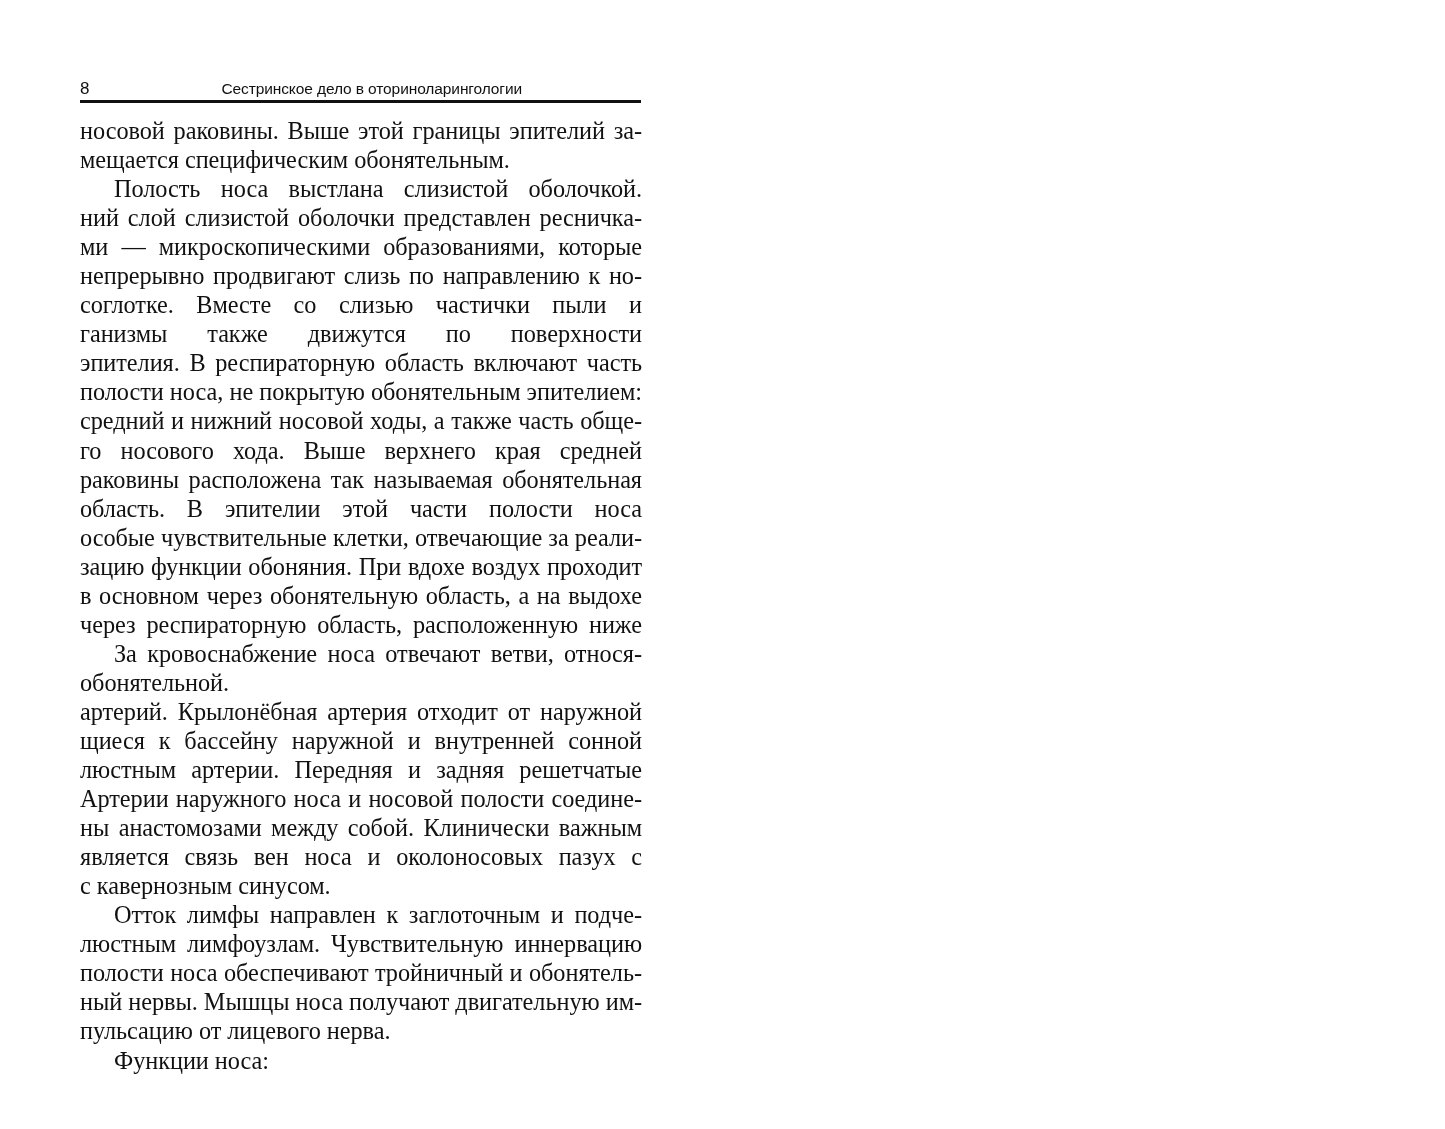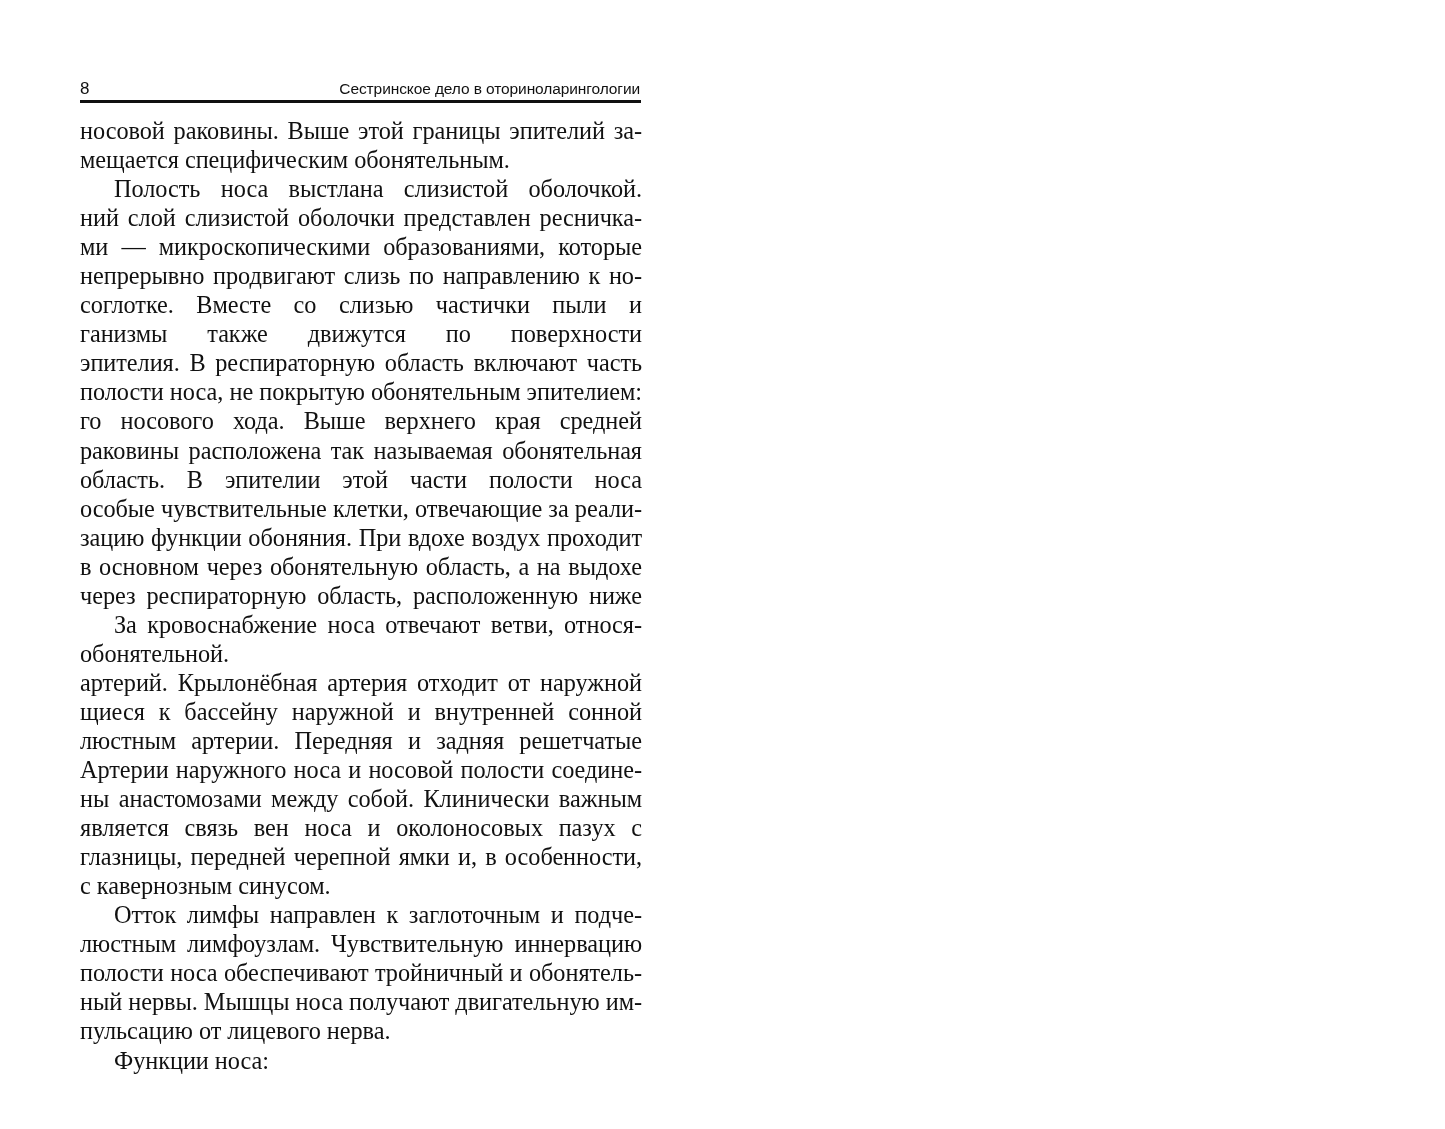--- a/index.html
+++ b/index.html
@@ -54,21 +54,21 @@
   .left .running-head  { left: 80px;  width: 560px; }
 
   .rh-folio {
     font-size: 17px;
     font-family: "Liberation Sans", "DejaVu Sans", sans-serif;
     color: #101010;
   }
 
   .rh-title {
     flex: 1 1 auto;
-    text-align: right;
+    text-align: center;
     letter-spacing: -0.1px;
   }
 
   .left .rh-folio  { margin-right: 14px; }
 
   
   .head-rule {
     position: absolute;
     top: 100px;
     height: 3px;
@@ -131,36 +131,36 @@
           <span class="ln j">носовой раковины. Выше этой границы эпителий за-</span>
           <span class="ln last">мещается специфическим обонятельным.</span>
           <span class="ln j indent">Полость носа выстлана слизистой оболочкой. Верх-</span>
           <span class="ln j">ний слой слизистой оболочки представлен ресничка-</span>
           <span class="ln j">ми — микроскопическими образованиями, которые</span>
           <span class="ln j">непрерывно продвигают слизь по направлению к но-</span>
           <span class="ln j">соглотке. Вместе со слизью частички пыли и микроор-</span>
           <span class="ln j">ганизмы также движутся по поверхности реснитчатого</span>
           <span class="ln j">эпителия. В респираторную область включают часть</span>
           <span class="ln j">полости носа, не покрытую обонятельным эпителием:</span>
+          <span class="ln j">средний и нижний носовой ходы, а также часть обще-</span>
           <span class="ln j">го носового хода. Выше верхнего края средней носовой</span>
           <span class="ln j">раковины расположена так называемая обонятельная</span>
           <span class="ln j">область. В эпителии этой части полости носа имеются</span>
           <span class="ln j">особые чувствительные клетки, отвечающие за реали-</span>
           <span class="ln j">зацию функции обоняния. При вдохе воздух проходит</span>
           <span class="ln j">в основном через обонятельную область, а на выдохе —</span>
           <span class="ln j">через респираторную область, расположенную ниже</span>
           <span class="ln j indent">За кровоснабжение носа отвечают ветви, относя-</span>
           <span class="ln last">обонятельной.</span>
           <span class="ln j">артерий. Крылонёбная артерия отходит от наружной</span>
           <span class="ln j">щиеся к бассейну наружной и внутренней сонной</span>
           <span class="ln j">люстным артерии. Передняя и задняя решетчатые арте-</span>
           <span class="ln j">Артерии наружного носа и носовой полости соедине-</span>
           <span class="ln j">ны анастомозами между собой. Клинически важным</span>
           <span class="ln j">является связь вен носа и околоносовых пазух с венами</span>
-          <span class="ln j">глазницы, передней черепной ямки и, в особенности,</span>
           <span class="ln last">с кавернозным синусом.</span>
           <span class="ln j indent">Отток лимфы направлен к заглоточным и подче-</span>
           <span class="ln j">люстным лимфоузлам. Чувствительную иннервацию</span>
           <span class="ln j">полости носа обеспечивают тройничный и обонятель-</span>
           <span class="ln j">ный нервы. Мышцы носа получают двигательную им-</span>
           <span class="ln last">пульсацию от лицевого нерва.</span>
           <span class="ln indent last">Функции носа:</span>
         </div>
     </div>
 

